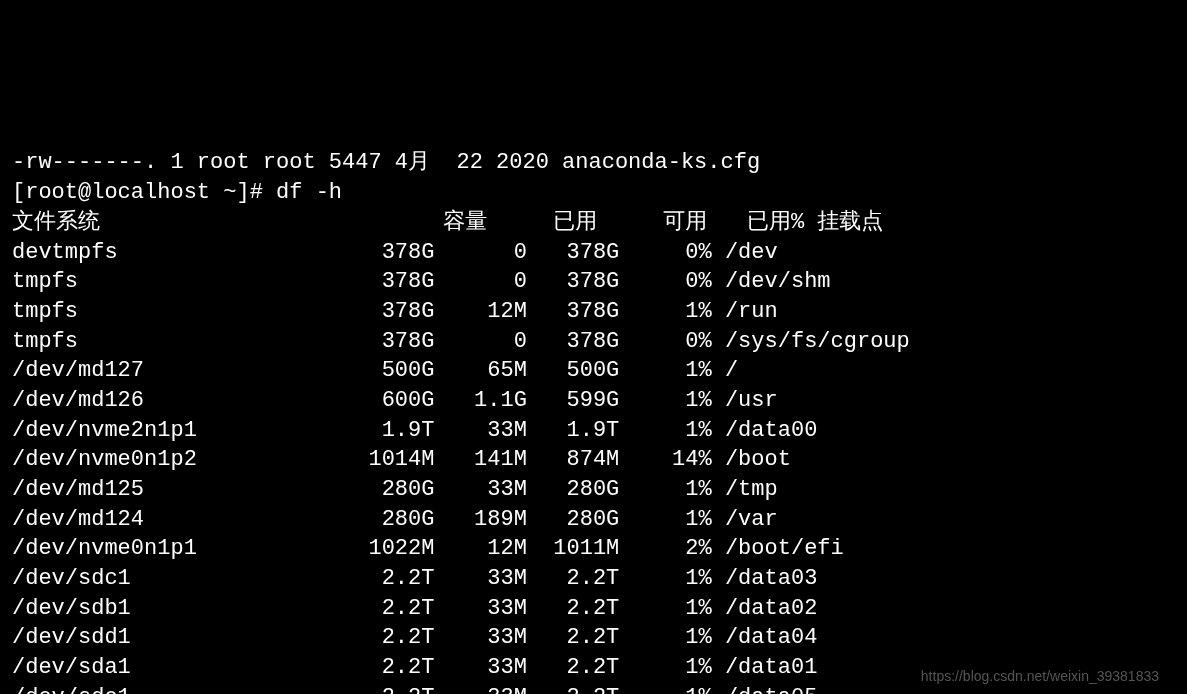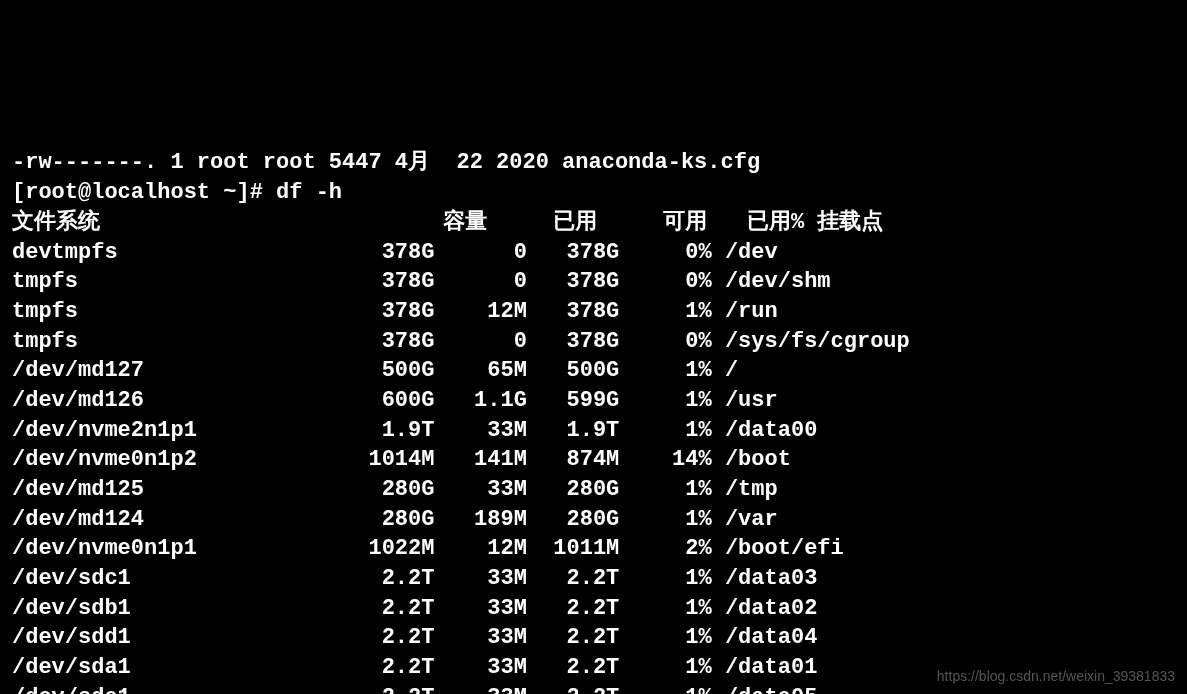--- a/index.html
+++ b/index.html
@@ -17,26 +17,25 @@
       width: 1187px;
       height: 694px;
       overflow: hidden;
       white-space: pre;
     }
     .terminal {
       padding: 0 12px;
     }
     .line {
       display: block;
-      font-weight: bold;
     }
     .watermark {
       position: absolute;
       bottom: 8px;
-      right: 12px;
+      right: 28px;
       color: #555555;
       font-size: 14px;
       font-family: Arial, sans-serif;
     }
   </style>
 </head>
 <body>
 
 
 

